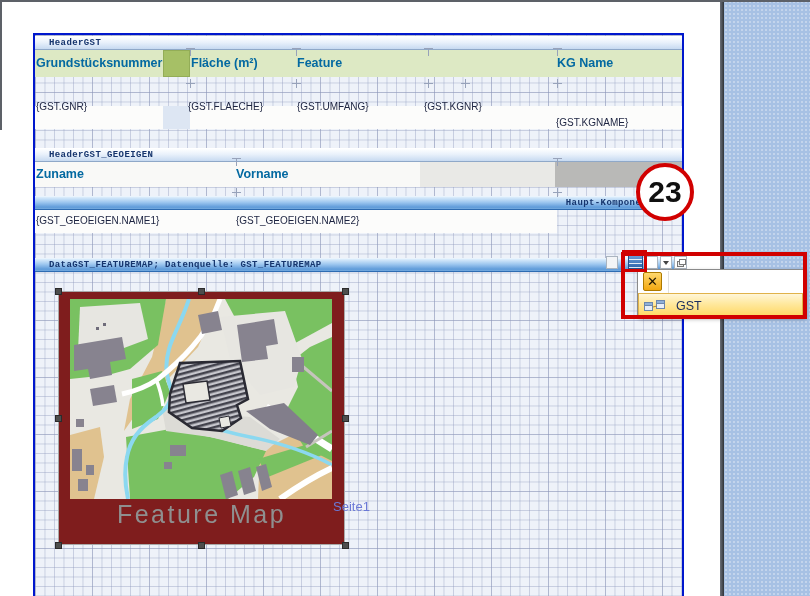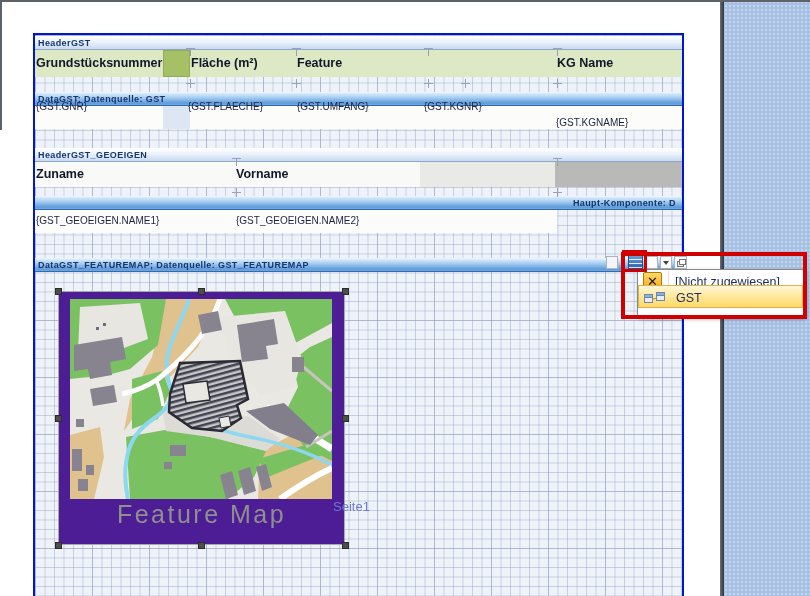--- a/index.html
+++ b/index.html
@@ -23,57 +23,57 @@
     border:2px solid #0017cd; background-color:#eef2f9;
     background-image:
       linear-gradient(rgba(145,155,190,.42) 1px, transparent 1px),
       linear-gradient(90deg, rgba(145,155,190,.42) 1px, transparent 1px),
       linear-gradient(rgba(105,115,155,.30) 1px, transparent 1px),
       linear-gradient(90deg, rgba(105,115,155,.30) 1px, transparent 1px);
     background-size:9.5px 9.5px, 9.5px 9.5px, 57px 57px, 57px 57px; }
 
   
   .band { position:absolute; left:35px; width:647px; height:14px; line-height:13px;
-    font-size:9px; font-weight:bold; letter-spacing:.4px; padding-left:3px;
-    color:#16356d; white-space:nowrap; }
+    font-size:9px; font-weight:bold; letter-spacing:.4px; padding-left:14px;
+    color:#16356d; white-space:nowrap;font-family:Liberation Mono, monospace; }
   .band-header { background:linear-gradient(180deg,#fdfeff 0%,#e9f1fb 45%,#c7daf1 100%);
     border-bottom:1px solid #8fa8c8; border-top:1px solid #fff; }
   .band-data { background:linear-gradient(180deg,#ddeefc 0%,#9cc6ef 45%,#5f9bd9 85%,#74aade 100%);
     border-bottom:1px solid #2e6cb2; border-top:1px solid #eaf4fd; }
   .band .master { position:absolute; right:6px; top:0; line-height:13px; }
 
   
   .row { position:absolute; left:35px; width:647px; }
   .green-row { top:50px; height:27px; background:#dde9c4; }
   .cell-darkgreen { position:absolute; left:163px; top:50px; width:27px; height:27px;
     background:#a6c066; border:1px solid #93ad57; }
   .white-row1 { top:106px; height:23px; background:#fcfcfb; }
   .cell-blue { position:absolute; left:163px; top:106px; width:27px; height:23px; background:#dde6f3; }
   .white-row2 { top:162px; height:25px; background:#f9f9f7; }
   .cell-lgray { position:absolute; left:420px; top:162px; width:135px; height:25px; background:#e9e9e6; }
   .cell-dgray { position:absolute; left:555px; top:162px; width:127px; height:25px; background:#b9b9b7; }
   .white-row3 { top:210px; height:23px; width:522px; background:#fcfcfb; }
 
-  .hcol { position:absolute; font-size:12.5px; font-weight:bold; color:#0f172a; white-space:nowrap; }
+  .hcol { position:absolute; font-size:12.5px; font-weight:bold; color:#0369a1; white-space:nowrap; }
   .hcol.r1 { top:50px; height:27px; line-height:27px; }
   .hcol.r2 { top:162px; height:25px; line-height:25px; }
   .field { position:absolute; font-size:10px; color:#1c2340; white-space:nowrap; }
   .field.r1 { top:96px; height:23px; line-height:22px; }
   .field.r2 { top:210px; height:23px; line-height:22px; }
 
   
   .tickT, .tickX { position:absolute; width:9px; height:9px; pointer-events:none; }
   .tickT::before { content:''; position:absolute; left:0; top:0; width:9px; height:1px; background:#97a2ba; }
   .tickT::after  { content:''; position:absolute; left:4px; top:0; width:1px; height:8px; background:#97a2ba; }
   .tickX::before { content:''; position:absolute; left:0; top:4px; width:9px; height:1px; background:#97a2ba; }
   .tickX::after  { content:''; position:absolute; left:4px; top:0; width:1px; height:9px; background:#97a2ba; }
 
   
   .fm-frame { position:absolute; left:58px; top:291px; width:287px; height:254px;
-    background:#4c1d95; border:1px solid #a9a9a9; z-index:2; }
+    background:#7f1d1d; border:1px solid #a9a9a9; z-index:2; }
   .fm-img { position:absolute; left:11px; top:7px; width:262px; height:200px; display:block; }
   .fm-caption { position:absolute; left:0; top:208px; width:100%; text-align:center;
     font-size:25px; color:#8f8f8f; letter-spacing:2.5px; }
   .handle { position:absolute; width:7px; height:7px; background:#4d4d4d; border:1px solid #2b2b2b; z-index:3; }
   .page-name { position:absolute; left:333px; top:499px; font-size:13px; color:#6b79d6; z-index:3; }
 
   
   .stag { position:absolute; z-index:5; border:1px solid #aab4bf; background:#fff; }
   .stag.sq1 { left:606px; top:256px; width:12px; height:13px; background:#f3f5f7; }
   .stag.sq2 { left:646px; top:256px; width:12px; height:13px; }
@@ -86,21 +86,21 @@
   .stag.copy::before { content:''; position:absolute; left:2px; top:4px; width:5px; height:4px; border:1px solid #777; background:#eee; }
   .stag.copy::after  { content:''; position:absolute; left:4px; top:2px; width:5px; height:4px; border:1px solid #777; background:#fff; }
 
   
   .menu { position:absolute; left:637px; top:269px; width:167px; height:48px; z-index:6;
     background:#fff; border:1px solid #8a8a8a; box-shadow:2px 2px 4px rgba(0,0,0,.35); }
   .menu-sep { position:absolute; left:30px; top:1px; width:1px; height:22px; background:#e0e0e0; }
   .menu-row { position:absolute; left:0; width:165px; height:24px; font-size:12.5px; color:#1b2d5e; }
   .menu-row .lbl { position:absolute; left:37px; top:0; line-height:24px; white-space:nowrap; }
   .row-none { top:0; }
-  .row-gst { top:15px; height:23px;
+  .row-gst { top:23px; height:23px;
     background:linear-gradient(#fff6d8,#ffe9a0 45%,#ffd968); border:1px solid #e0b24a; }
   .xbtn { position:absolute; left:5px; top:2px; width:19px; height:19px; border:1px solid #ad7a00; border-radius:2px;
     background:linear-gradient(#ffd86d,#f3a811); text-align:center; line-height:18px;
     font-weight:bold; font-size:13px; color:#1b1200; }
   .gst-ic { position:absolute; left:5px; top:5px; }
 
   
   .red-outer { position:absolute; left:621px; top:252px; width:186px; height:67px;
     border:4px solid #d10000; z-index:7; pointer-events:none; }
   .red-small { position:absolute; left:622px; top:250px; width:25px; height:22px;
@@ -119,23 +119,20 @@
   <div class="band band-header" style="top:36px;">
     <span>HeaderGST</span>
   </div>
   <div class="row green-row"></div>
   <div class="cell-darkgreen"></div>
   <span class="hcol r1" style="left:36px;">Grundstücksnummer</span>
   <span class="hcol r1" style="left:191px;text-align:right;">Fläche (m²)</span>
   <span class="hcol r1" style="left:297px;">Feature</span>
   <span class="hcol r1" style="left:557px;">KG Name</span>
 
-  <div class="band band-data" style="top:92px;">
-    <span>DataGST; Datenquelle: GST</span>
-  </div>
   <div class="row white-row1"></div>
   <div class="cell-blue"></div>
   <span class="field r1" style="left:36px;">{GST.GNR}</span>
   <span class="field r1" style="left:188px;">{GST.FLAECHE}</span>
   <span class="field r1" style="left:297px;">{GST.UMFANG}</span>
   <span class="field r1" style="left:424px;text-align:right;">{GST.KGNR}</span>
   <span class="field r1" style="left:556px;margin-top:16px;">{GST.KGNAME}</span>
 
   <div class="band band-header" style="top:148px;">
     <span>HeaderGST_GEOEIGEN</span>
@@ -240,36 +237,36 @@
   <div class="stag sq1"></div>
   <div class="stag blue"></div>
   <div class="stag sq2"></div>
   <div class="stag arrow"></div>
   <div class="stag copy"></div>
 
   <div class="menu">
     <div class="menu-sep"></div>
     <div class="menu-row row-none">
       <div class="xbtn">✕</div>
-      <span class="lbl">[Nicht zugewiesen]</span>
     </div>
     <div class="menu-row row-gst">
       <svg class="gst-ic" width="22" height="13">
         <rect x="0.5" y="3.5" width="8" height="8" fill="#e8eef7" stroke="#6b87ad"></rect>
         <rect x="0.5" y="3.5" width="8" height="3" fill="#8fb0d8" stroke="#6b87ad"></rect>
         <rect x="12.5" y="1.5" width="8" height="8" fill="#e8eef7" stroke="#6b87ad"></rect>
         <rect x="12.5" y="1.5" width="8" height="3" fill="#8fb0d8" stroke="#6b87ad"></rect>
         <line x1="9" y1="8" x2="13" y2="7" stroke="#b08830"></line>
       </svg>
       <span class="lbl">GST</span>
     </div>
   </div>
 
   <div class="red-small"></div>
   <div class="red-outer"></div>
 
   <div class="page-edge"></div>
   <div class="workspace"></div>
 
+  <div class="callout">23</div>
 
   <div class="frame-top"></div>
   <div class="frame-left"></div>
 </div>
 
 </body></html>

